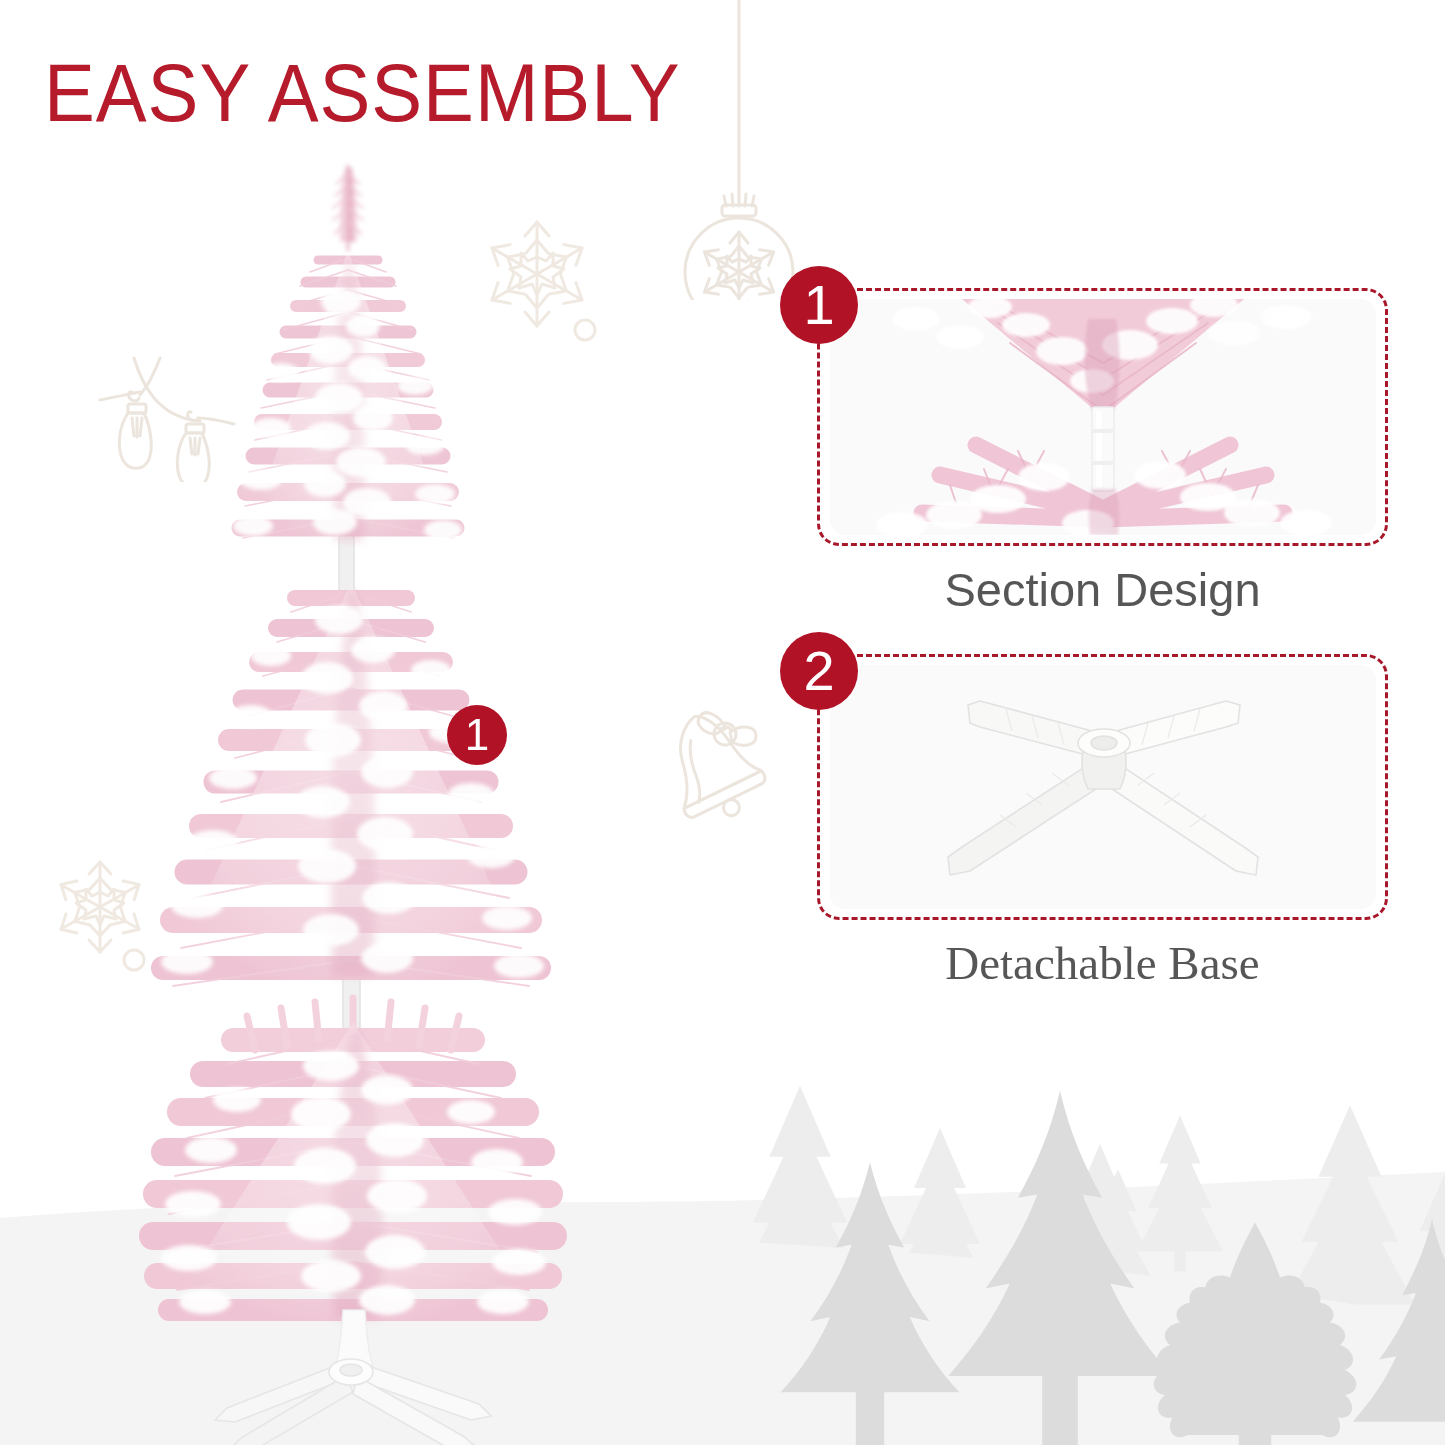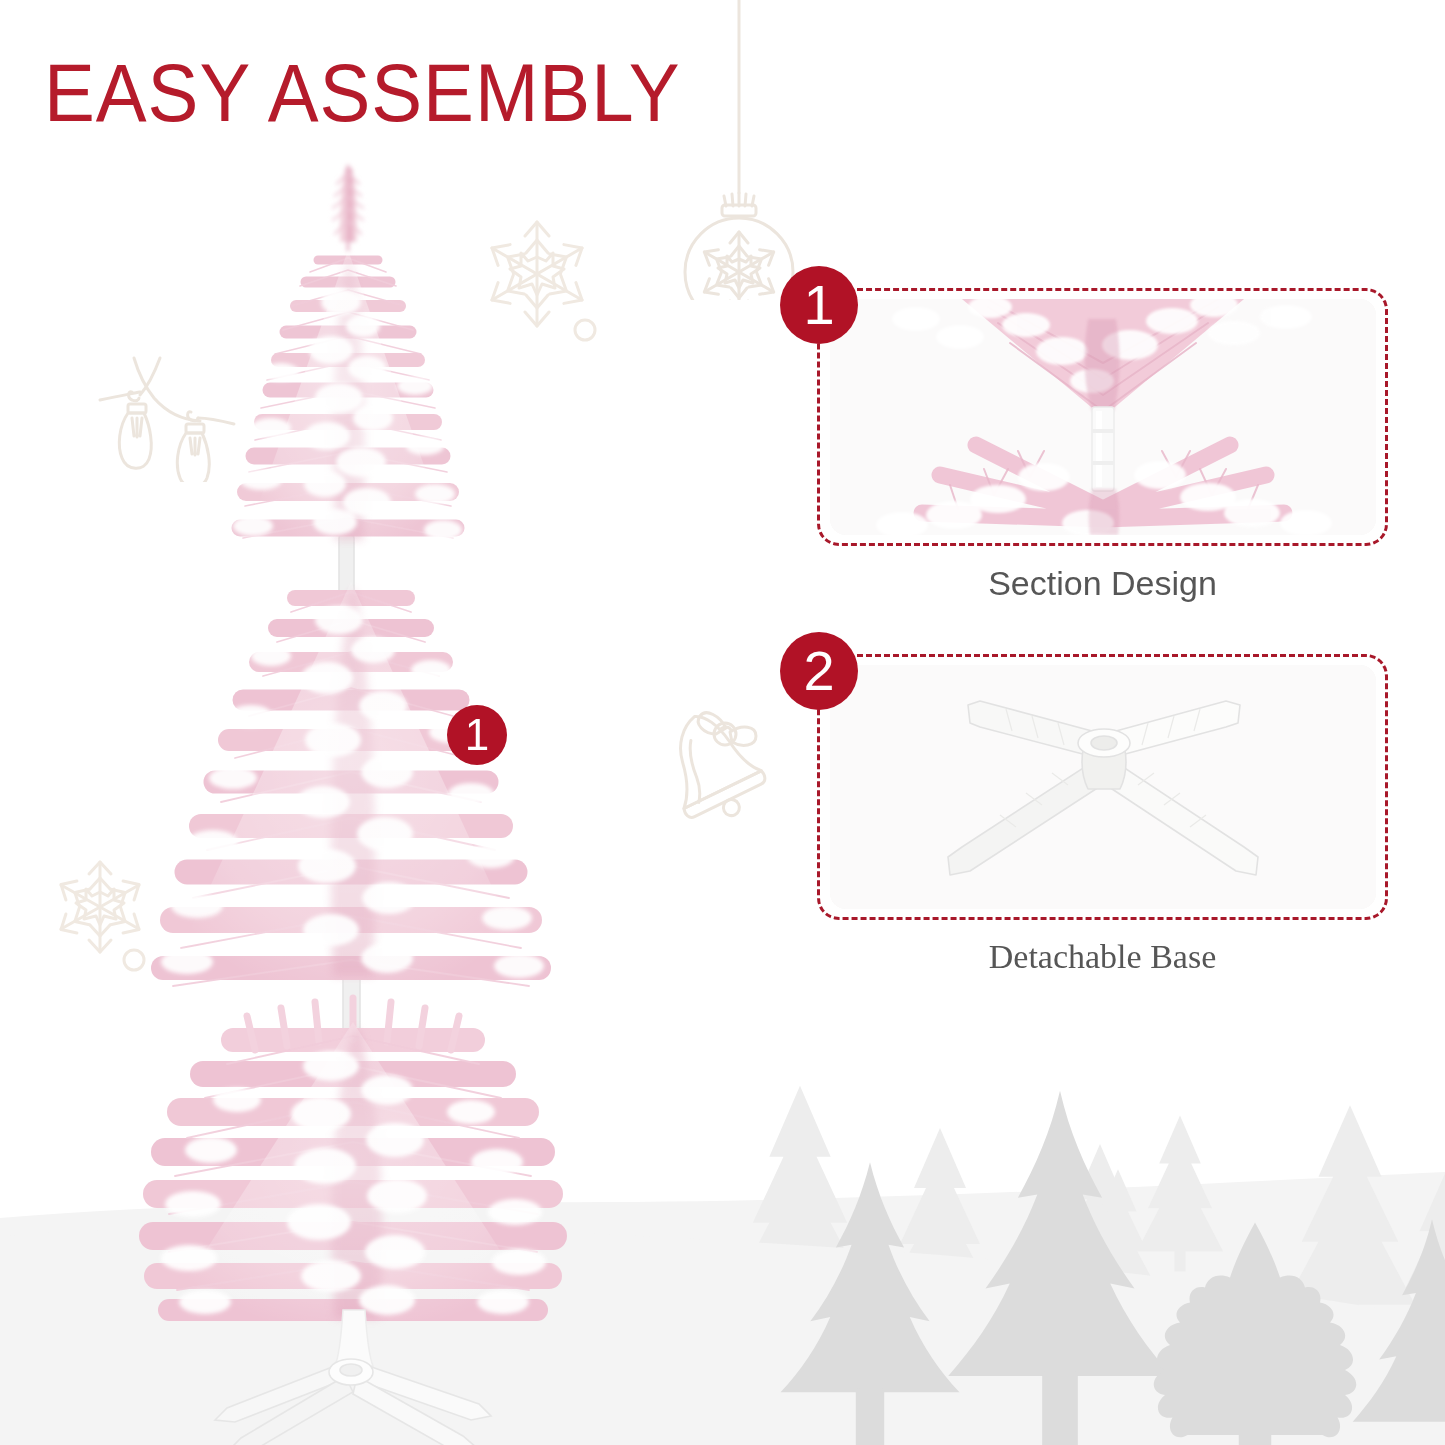--- a/index.html
+++ b/index.html
@@ -66,21 +66,21 @@
     width:78px;height:78px;border-radius:50%;
     background:#b11226;color:#fff;
     display:flex;align-items:center;justify-content:center;
     font-size:56px;line-height:1;font-weight:400;
     z-index:20;
   }
   .callout-caption{
     position:absolute;
     text-align:center;
     color:#565656;
-    font-size:34px;
+    font-size:47px;
     line-height:1;
     font-weight:300;
     white-space:nowrap;
   }
 
   #callout-1{left:780px;top:266px;width:640px;height:380px;}
   #callout-1 .callout-frame{left:37px;top:22px;width:571px;height:258px;}
   #callout-1 .callout-photo{left:50px;top:33px;width:546px;height:236px;}
   #callout-1 .callout-badge{left:0px;top:0px;}
   #callout-1 .callout-caption{left:37px;top:300px;width:571px;}

